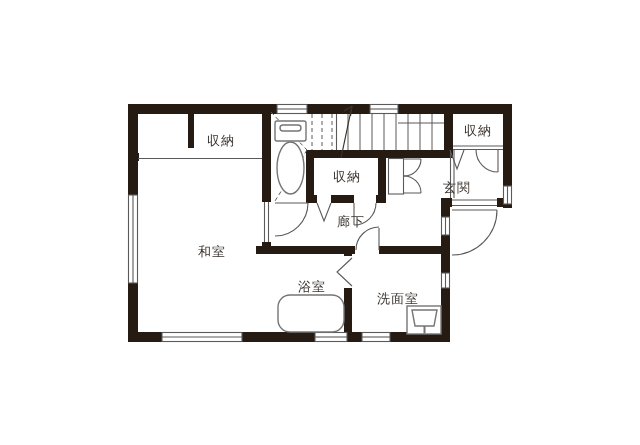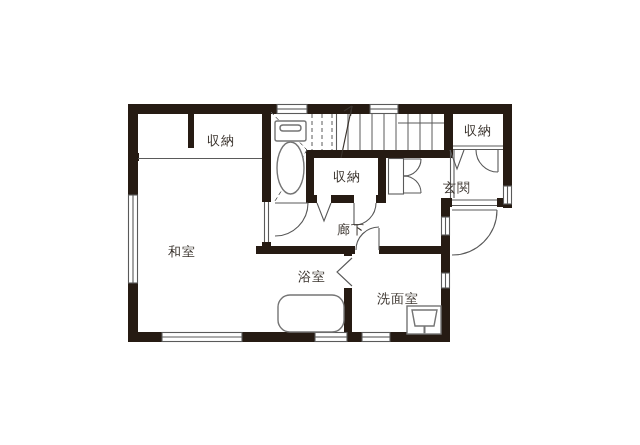--- a/index.html
+++ b/index.html
@@ -127,18 +127,18 @@
       <path d="M412,310 L437,310 L434,326 L415,326 Z"></path>
       <path d="M424.5,326 L424.5,333.5" stroke-width="2"></path>
     </g>
   </g>
 </svg>
 
   <div class="room-label" style="left:221px;top:141px">収納</div>
   <div class="room-label" style="left:347px;top:177px">収納</div>
   <div class="room-label" style="left:478px;top:131px">収納</div>
   <div class="room-label" style="left:457px;top:188px">玄関</div>
-  <div class="room-label" style="left:182px;top:252px">和室</div>
-  <div class="room-label" style="left:351px;top:230px">廊下</div>
-  <div class="room-label" style="left:312px;top:277px">浴室</div>
+  <div class="room-label" style="left:212px;top:252px">和室</div>
+  <div class="room-label" style="left:351px;top:222px">廊下</div>
+  <div class="room-label" style="left:312px;top:287px">浴室</div>
   <div class="room-label" style="left:398px;top:299px">洗面室</div>
 
 </div>
 
 </body></html>

